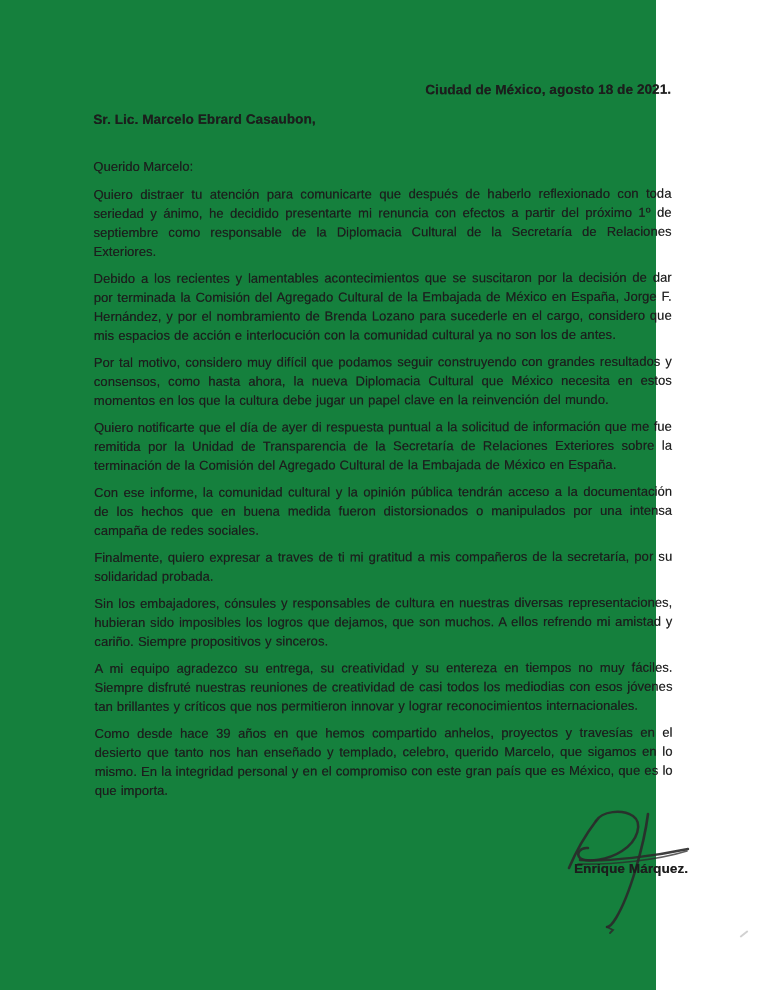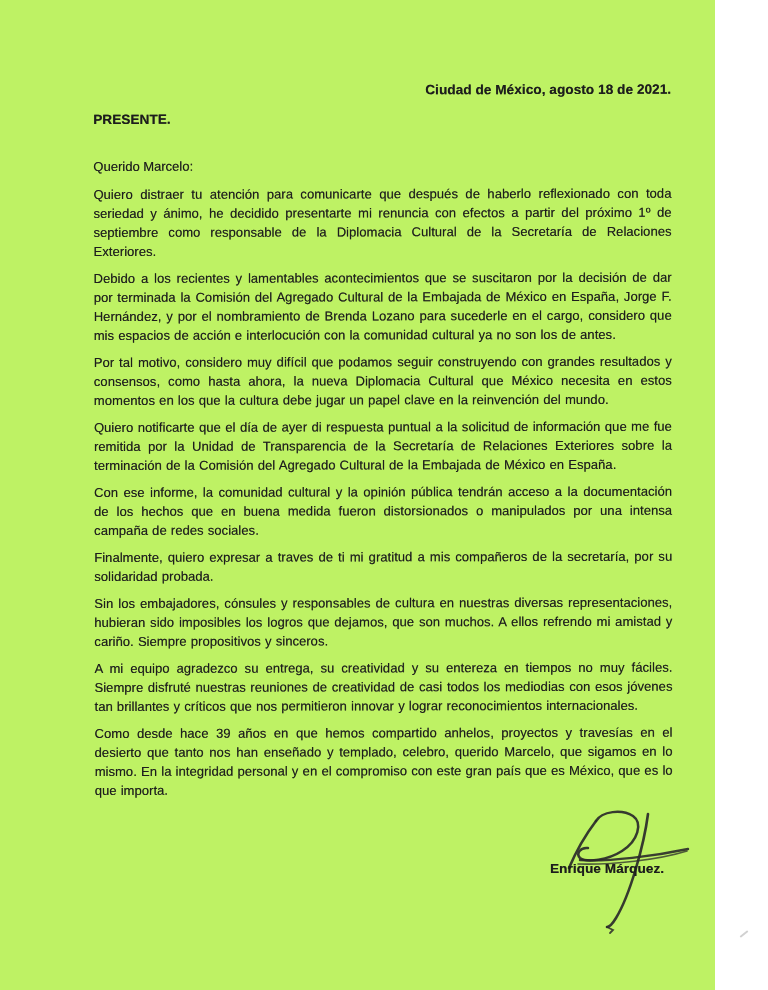--- a/index.html
+++ b/index.html
@@ -9,23 +9,23 @@
   }
   body {
     width: 768px;
     height: 990px;
     overflow: hidden;
     font-family: "Liberation Sans", sans-serif;
     color: #1d1d1d;
   }
   .page {
     position: relative;
-    width: 715px;
+    width: 656px;
     height: 990px;
-    background: #bef264;
+    background: #15803d;
   }
   
   .content {
     position: absolute;
     left: 93px;
     top: 0;
     width: 578px;
     transform: rotate(-0.12deg);
     transform-origin: top left;
   }
@@ -58,21 +58,21 @@
     margin: 0 0 8px 0;
     font-size: 13px;
     line-height: 19px;
     text-align: justify;
     letter-spacing: 0.05px;
     word-spacing: 0.5px;
     text-shadow: 0.25px 0 0.3px rgba(25,25,25,0.55);
   }
   .signature-name {
     position: absolute;
-    left: 543px;
+    left: 567px;
     top: 861px;
     font-size: 13.5px;
     font-weight: 700;
     letter-spacing: 0.1px;
     text-shadow: 0.2px 0 0.35px rgba(20,20,20,0.65);
     white-space: nowrap;
     padding-left: 7px;
   }
   .signature-svg {
     position: absolute;
@@ -97,21 +97,21 @@
 </head>
 <body>
 
 <div class="page">
 
   <div class="content">
 
     <div class="date-line">Ciudad de México, agosto 18 de 2021.</div>
 
     <div class="recipient">
-      <div>PRESENTE.</div>
+      <div>Sr. Lic. Marcelo Ebrard Casaubon,</div>
     </div>
 
     <div class="greeting">Querido Marcelo:</div>
 
     <div class="body-text">
       <p>Quiero distraer tu atención para comunicarte que después de haberlo reflexionado con toda seriedad y ánimo, he decidido presentarte mi renuncia con efectos a partir del próximo 1º de septiembre como responsable de la Diplomacia Cultural de la Secretaría de Relaciones Exteriores.</p>
       <p>Debido a los recientes y lamentables acontecimientos que se suscitaron  por la decisión de dar por terminada la Comisión del Agregado Cultural de la Embajada de México en España, Jorge F. Hernández, y por el nombramiento de Brenda Lozano para sucederle en el cargo, considero que mis espacios de acción e interlocución con la comunidad cultural ya no son los de antes.</p>
       <p>Por tal motivo, considero muy difícil que podamos seguir construyendo con grandes resultados y consensos, como hasta ahora, la nueva Diplomacia Cultural que México necesita en estos momentos en los que la cultura debe jugar un  papel clave en la reinvención del mundo.</p>
       <p>Quiero notificarte que el día de ayer di respuesta puntual a la solicitud de información que me fue remitida por la Unidad de Transparencia de la Secretaría de Relaciones Exteriores sobre la terminación de la Comisión del Agregado Cultural de la Embajada de México en España.</p>
       <p>Con ese informe, la comunidad cultural y la opinión pública tendrán acceso a la documentación de los hechos que en buena medida fueron distorsionados o manipulados por una intensa campaña de redes sociales.</p>

